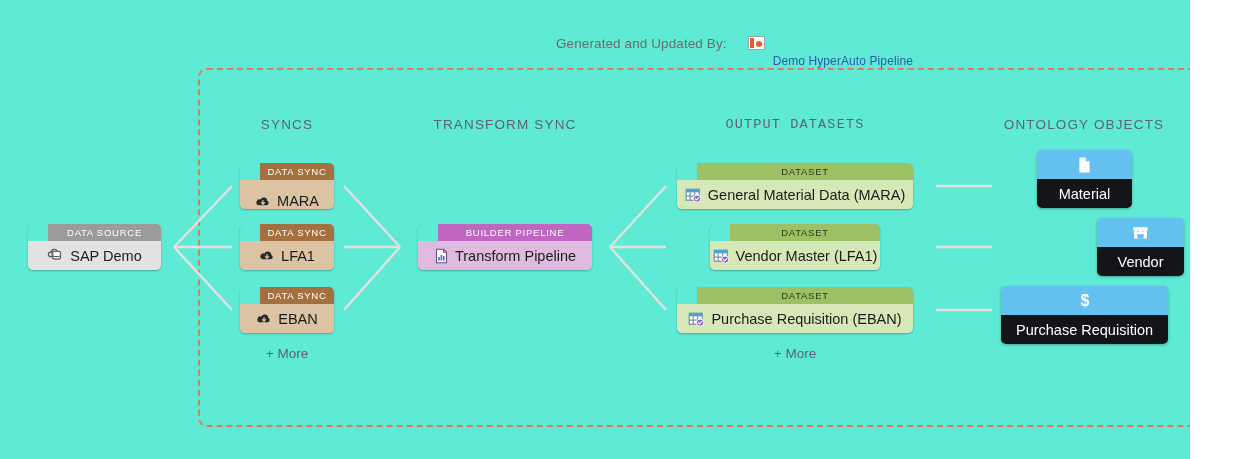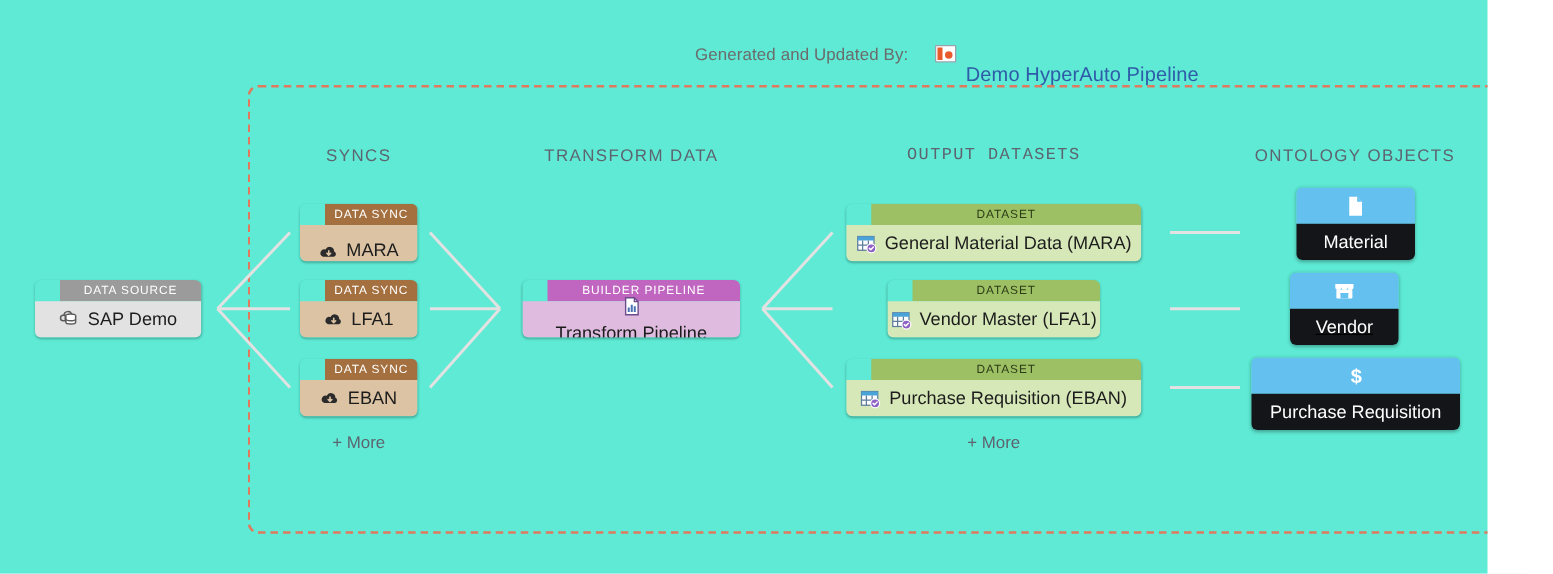--- a/index.html
+++ b/index.html
@@ -50,21 +50,21 @@
   }
   .attrib-icon::after {
     content: "";
     position: absolute;
     left: 7px; top: 4px;
     width: 6px; height: 6px;
     border-radius: 50%;
     background: #e8592b;
   }
   .attrib-link {
-    font-size: 16px;
+    font-size: 12px;
     color: #2f5ba8;
     letter-spacing: .1px;
     cursor: pointer;
     margin-top: 35px;
   }
 
   
   .dashed-box {
     position: absolute;
     left: 198px; top: 68px;
@@ -202,21 +202,21 @@
       <line x1="610" y1="247" x2="666" y2="247"></line>
       <line x1="610" y1="247" x2="666" y2="310"></line>
 
       <line x1="936" y1="186" x2="992" y2="186"></line>
       <line x1="936" y1="247" x2="992" y2="247"></line>
       <line x1="936" y1="310" x2="992" y2="310"></line>
     </g>
   </svg>
 
   <div class="col-header" style="left:287px; top:117px;">SYNCS</div>
-  <div class="col-header" style="left:505px; top:117px;">TRANSFORM DATA</div>
+  <div class="col-header" style="left:505px; top:117px;">TRANSFORM SYNC</div>
   <div class="col-header" style="left:795px; top:117px;font-family:Liberation Mono, monospace;">OUTPUT DATASETS</div>
   <div class="col-header" style="left:1084px; top:117px;">ONTOLOGY OBJECTS</div>
 
   <div class="node ds" style="left:28px; top:224px; width:133px; height:46px;">
     <div class="hdr">DATA SOURCE</div>
     <div class="body" style="height:29px;">
       <svg class="ico" width="17" height="15" viewBox="0 0 17 15">
         <path d="M4.2 4.3a3.1 3.1 0 0 1 6.1-.7" fill="none" stroke="#5a5a5a" stroke-width="1.2"></path>
         <path d="M3.6 4.2a2.2 2.2 0 0 0 0 4.4h1.6V4.2z" fill="none" stroke="#5a5a5a" stroke-width="1.2"></path>
         <ellipse cx="9.6" cy="4.6" rx="3.9" ry="1.4" fill="#fff" stroke="#5a5a5a" stroke-width="1.2"></ellipse>
@@ -257,21 +257,21 @@
         <path d="M8 5.6v3.3M6.5 7.6L8 9.2l1.5-1.6" fill="none" stroke="#dcc3a4" stroke-width="1.3" stroke-linecap="round" stroke-linejoin="round"></path>
       </svg>
       <span>EBAN</span>
     </div>
   </div>
 
   <div class="more" style="left:287px; top:346px;">+ More</div>
 
   <div class="node pipe" style="left:418px; top:224px; width:174px; height:46px;">
     <div class="hdr">BUILDER PIPELINE</div>
-    <div class="body" style="height:29px;flex-direction:column;">
+    <div class="body" style="height:29px;">
       <svg class="ico" width="15" height="16" viewBox="0 0 15 16">
         <path d="M2.5 1.2h7l3 3v10.6h-10z" fill="#ffffff" stroke="#6c4a8e" stroke-width="1.1"></path>
         <path d="M9.5 1.2v3h3" fill="none" stroke="#6c4a8e" stroke-width="1.1"></path>
         <rect x="4.2" y="9" width="1.6" height="3.6" fill="#4a6fb5"></rect>
         <rect x="6.6" y="6.8" width="1.6" height="5.8" fill="#4a6fb5"></rect>
         <rect x="9" y="8" width="1.6" height="4.6" fill="#4a6fb5"></rect>
       </svg>
       <span>Transform Pipeline</span>
     </div>
   </div>
@@ -329,21 +329,21 @@
   <div class="onto" style="left:1037px; top:150px; width:95px; height:58px;">
     <div class="otop">
       <svg class="ico" width="15" height="18" viewBox="0 0 15 18">
         <path d="M2.4 1.4h6.3l3.9 3.9v11.3H2.4z" fill="#ffffff"></path>
         <path d="M8.7 1.4v3.9h3.9" fill="#64c1ef"></path>
       </svg>
     </div>
     <div class="obot">Material</div>
   </div>
 
-  <div class="onto" style="left:1032px; top:218px; width:87px; height:58px;text-decoration:underline;">
+  <div class="onto" style="left:1097px; top:218px; width:87px; height:58px;text-decoration:underline;">
     <div class="otop">
       <svg class="ico" width="19" height="18" viewBox="0 0 19 18">
         <path d="M2.2 3.2h14.6v2.3a2.4 2.4 0 0 1-4.85 0 2.4 2.4 0 0 1-4.9 0 2.4 2.4 0 0 1-4.85 0z" fill="#ffffff"></path>
         <rect x="3.1" y="7.6" width="12.8" height="7.2" rx="1" fill="#ffffff"></rect>
         <rect x="6.4" y="10.4" width="6.2" height="4.4" fill="#64c1ef"></rect>
         <rect x="6.4" y="10.4" width="6.2" height="1.3" fill="#64c1ef"></rect>
       </svg>
     </div>
     <div class="obot">Vendor</div>
   </div>

